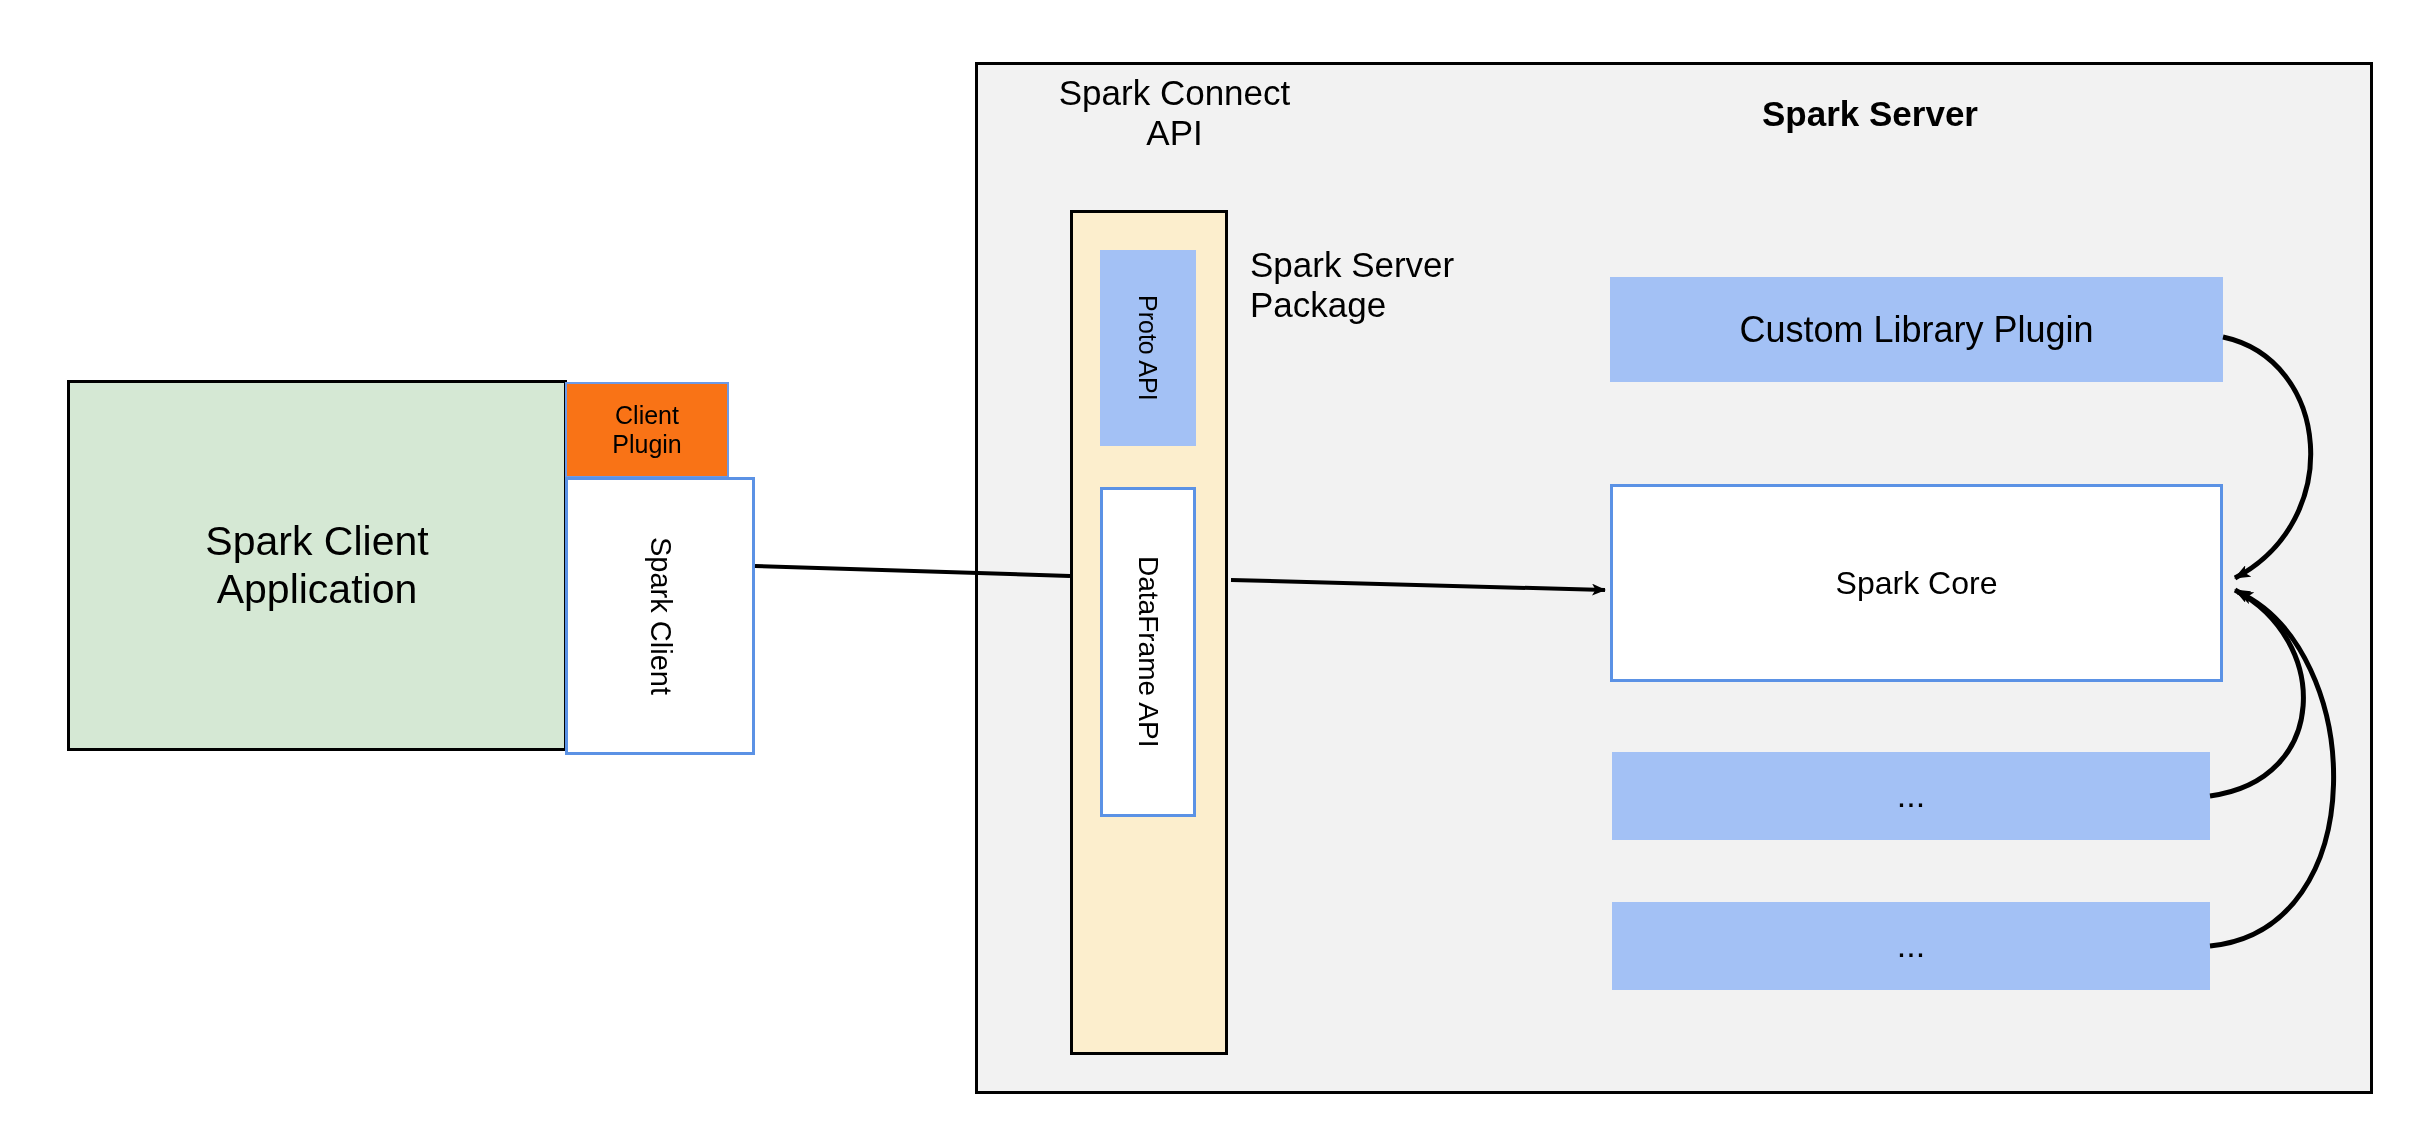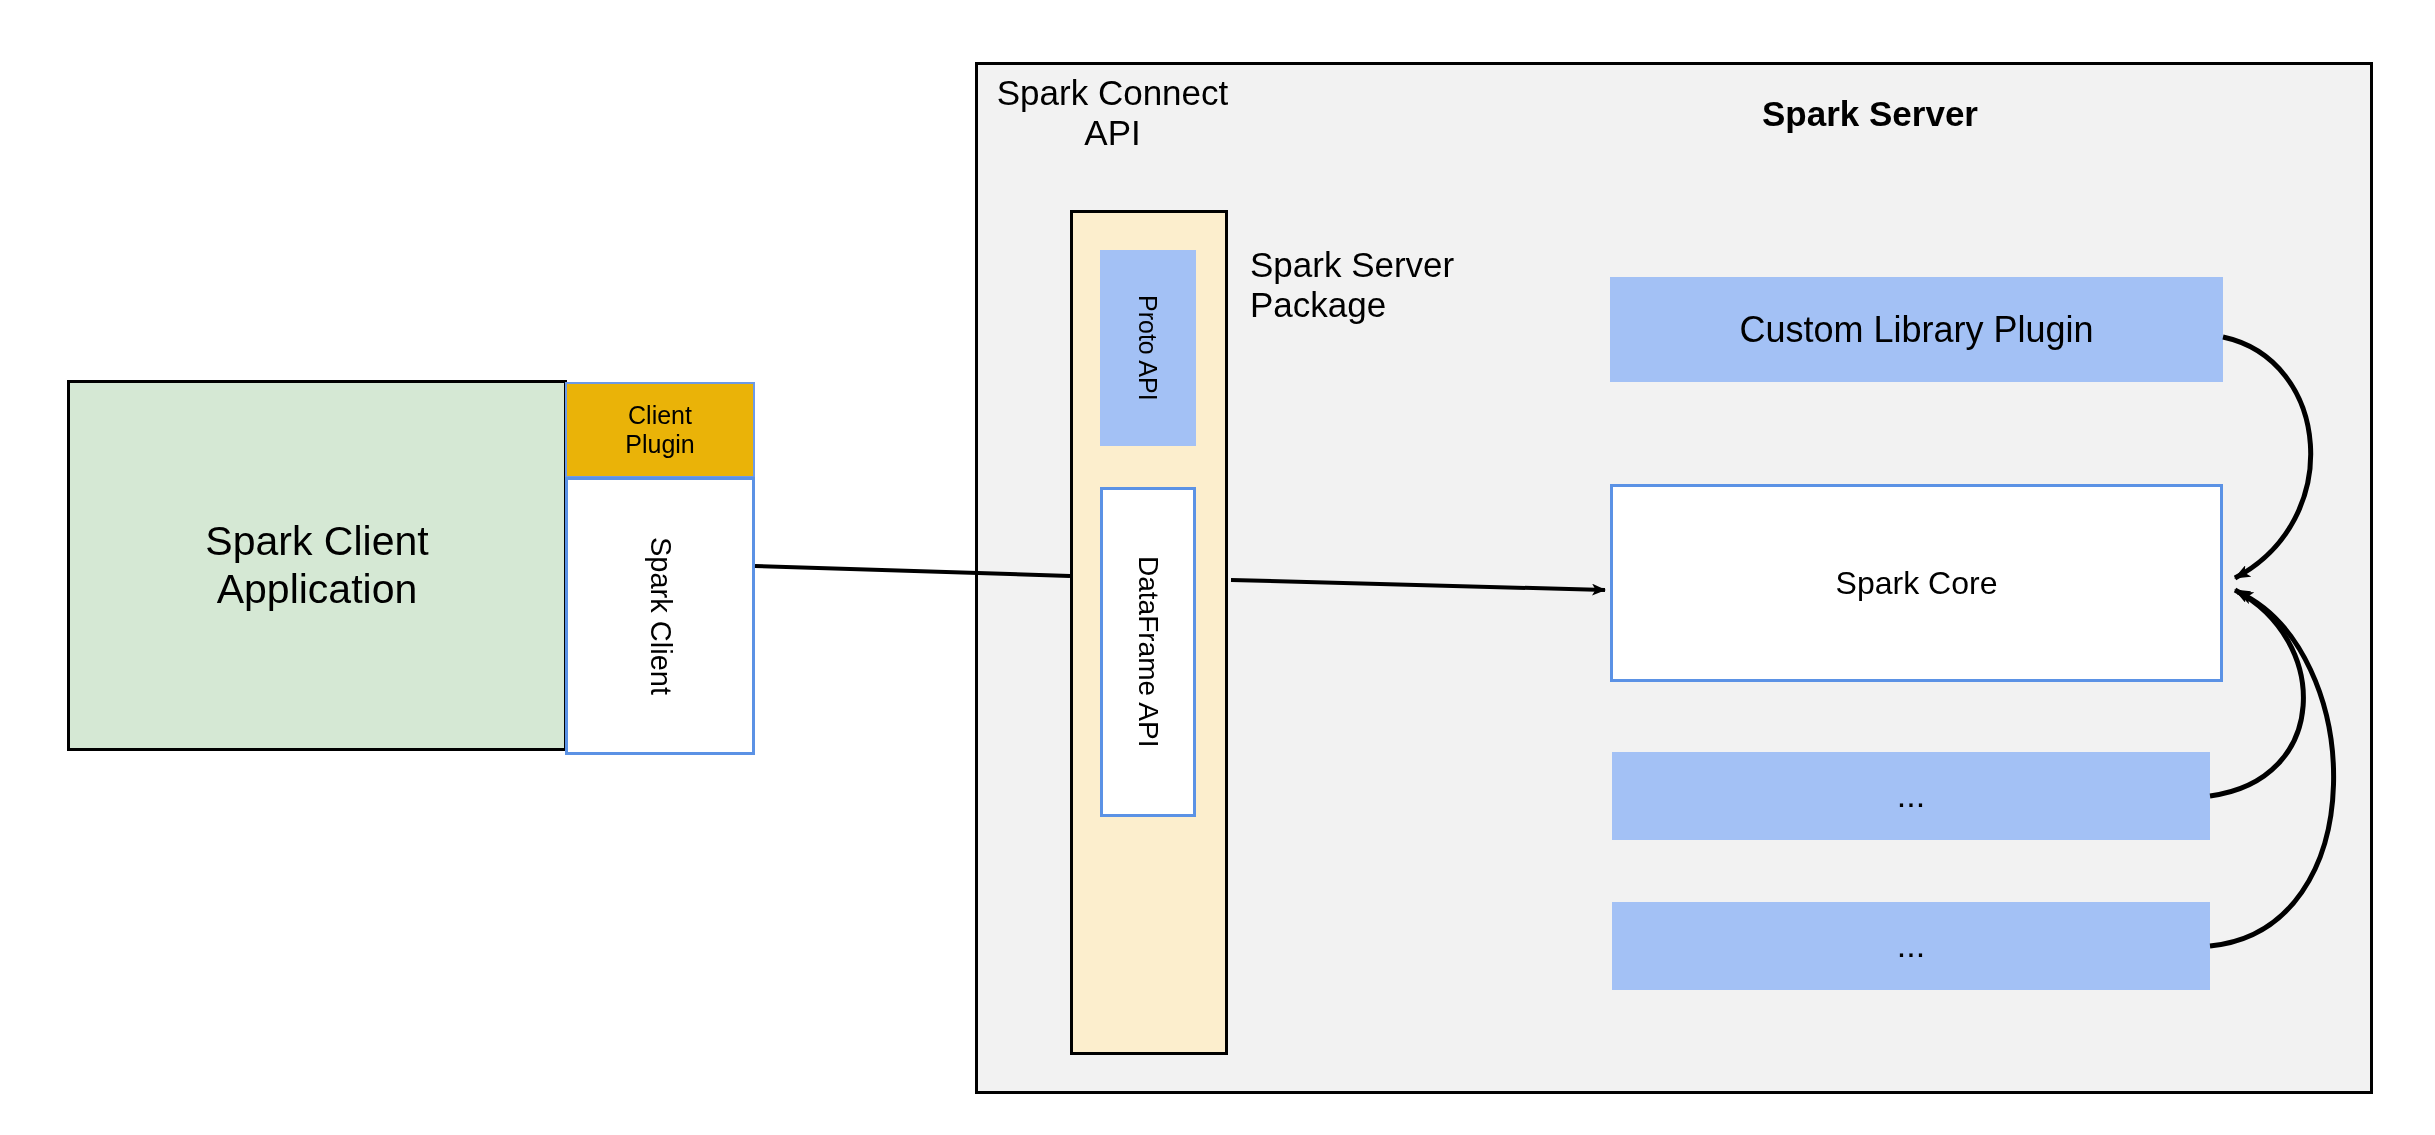--- a/index.html
+++ b/index.html
@@ -35,23 +35,23 @@
     width: 500px;
     height: 371px;
     background: #d5e8d4;
     border: 3px solid #000000;
     font-size: 41px;
     z-index: 2;
   }
   #client-package {
     left: 565px;
     top: 382px;
-    width: 190px;
+    width: 164px;
     height: 96px;
-    background: #eab308;
+    background: #f97316;
     border: 2px solid #6c9ae8;
     font-size: 25px;
     z-index: 3;
   }
   #spark-client {
     left: 565px;
     top: 477px;
     width: 190px;
     height: 278px;
     background: #ffffff;
@@ -69,21 +69,21 @@
   #server-panel {
     left: 975px;
     top: 62px;
     width: 1398px;
     height: 1032px;
     background: #f2f2f2;
     border: 3px solid #000000;
     z-index: 1;
   }
   #spark-connect-label {
-    left: 970px;
+    left: 1032px;
     top: 68px;
     width: 285px;
     height: 90px;
     font-size: 35px;
     z-index: 4;
     flex-direction: column;
   }
   #spark-server-title {
     left: 1680px;
     top: 90px;

